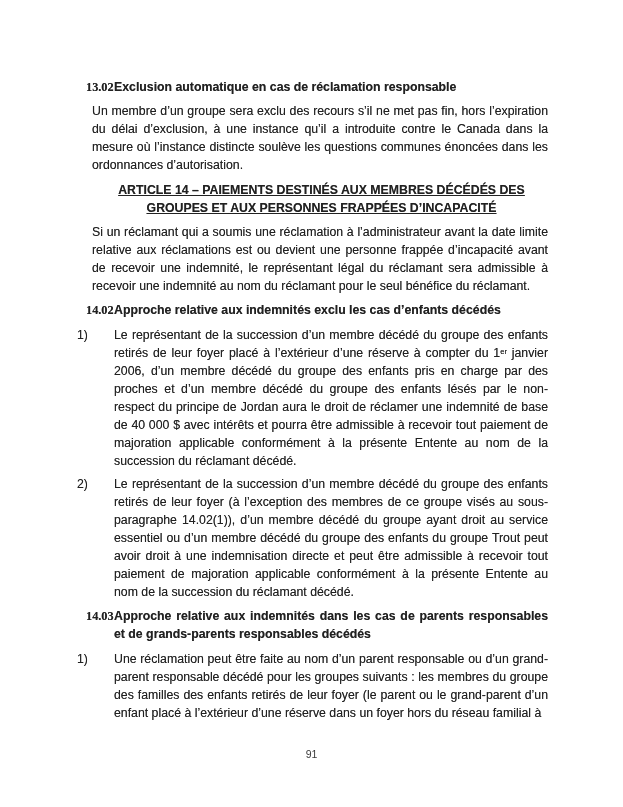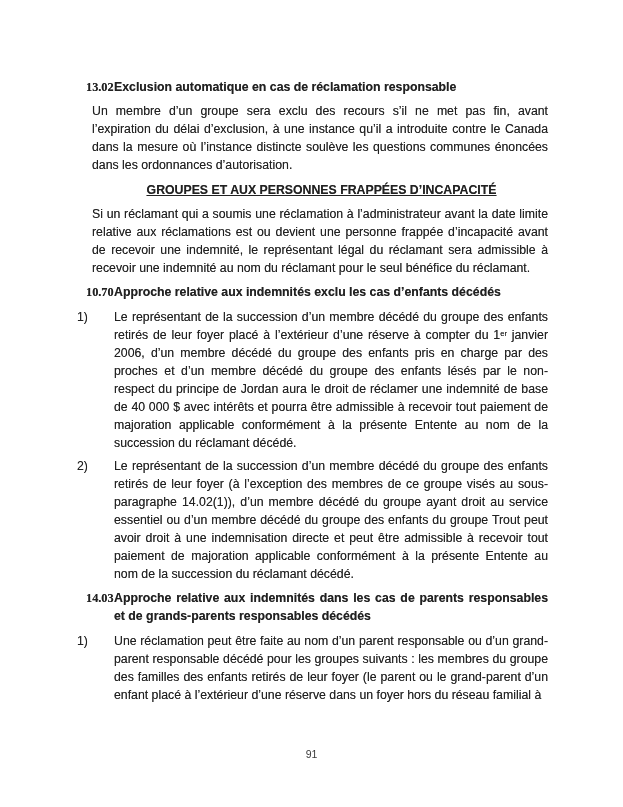--- a/index.html
+++ b/index.html
@@ -70,31 +70,32 @@
 <body>
 
 <div class="page">
   <div class="content">
 
     <div class="section-heading first">
       <span class="h-num">13.02</span>
       <div class="h-title">Exclusion automatique en cas de réclamation responsable</div>
     </div>
 
-    <div class="para">Un membre d’un groupe sera exclu des recours s’il ne met pas fin, avant l’expiration du délai d’exclusion, à une instance qu’il a introduite contre le Canada dans la mesure où l’instance distincte soulève les questions communes énoncées dans les ordonnances d’autorisation.</div>
+    <div class="para">Un membre d’un groupe sera exclu des recours s’il ne met pas fin, hors l’expiration du délai d’exclusion, à une instance qu’il a introduite contre le Canada dans la mesure où l’instance distincte soulève les questions communes énoncées dans les ordonnances d’autorisation.</div>
 
     <div class="article-heading">
+      <div class="article-line">ARTICLE 14 – PAIEMENTS DESTINÉS AUX MEMBRES DÉCÉDÉS DES</div>
       <div class="article-line">GROUPES ET AUX PERSONNES FRAPPÉES D’INCAPACITÉ</div>
     </div>
 
 
     <div class="para">Si un réclamant qui a soumis une réclamation à l’administrateur avant la date limite relative aux réclamations est ou devient une personne frappée d’incapacité avant de recevoir une indemnité, le représentant légal du réclamant sera admissible à recevoir une indemnité au nom du réclamant pour le seul bénéfice du réclamant.</div>
 
     <div class="section-heading">
-      <span class="h-num">10.70</span>
+      <span class="h-num">14.02</span>
       <div class="h-title">Approche relative aux indemnités exclu les cas d’enfants décédés</div>
     </div>
 
     <div class="list-item">
       <span class="li-marker">1)</span>
       <div class="li-text"><span>Le représentant de la succession d’un membre décédé du groupe des enfants retirés de leur foyer placé à l’extérieur d’une réserve à compter du 1</span><sup>er</sup><span> janvier 2006, d’un membre décédé du groupe des enfants pris en charge par des proches et d’un membre décédé du groupe des enfants lésés par le non-respect du principe de Jordan aura le droit de réclamer une indemnité de base de 40&nbsp;000&nbsp;$ avec intérêts et pourra être admissible à recevoir tout paiement de majoration applicable conformément à la présente Entente au nom de la succession du réclamant décédé.</span></div>
     </div>
 
     <div class="list-item tight">
       <span class="li-marker">2)</span>

